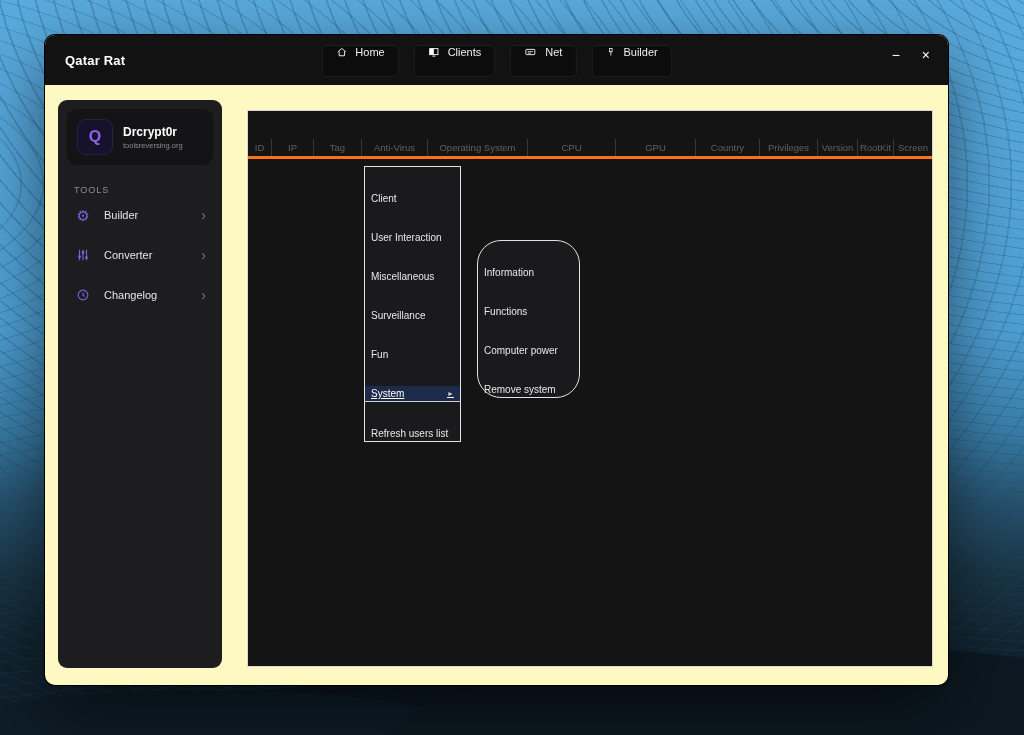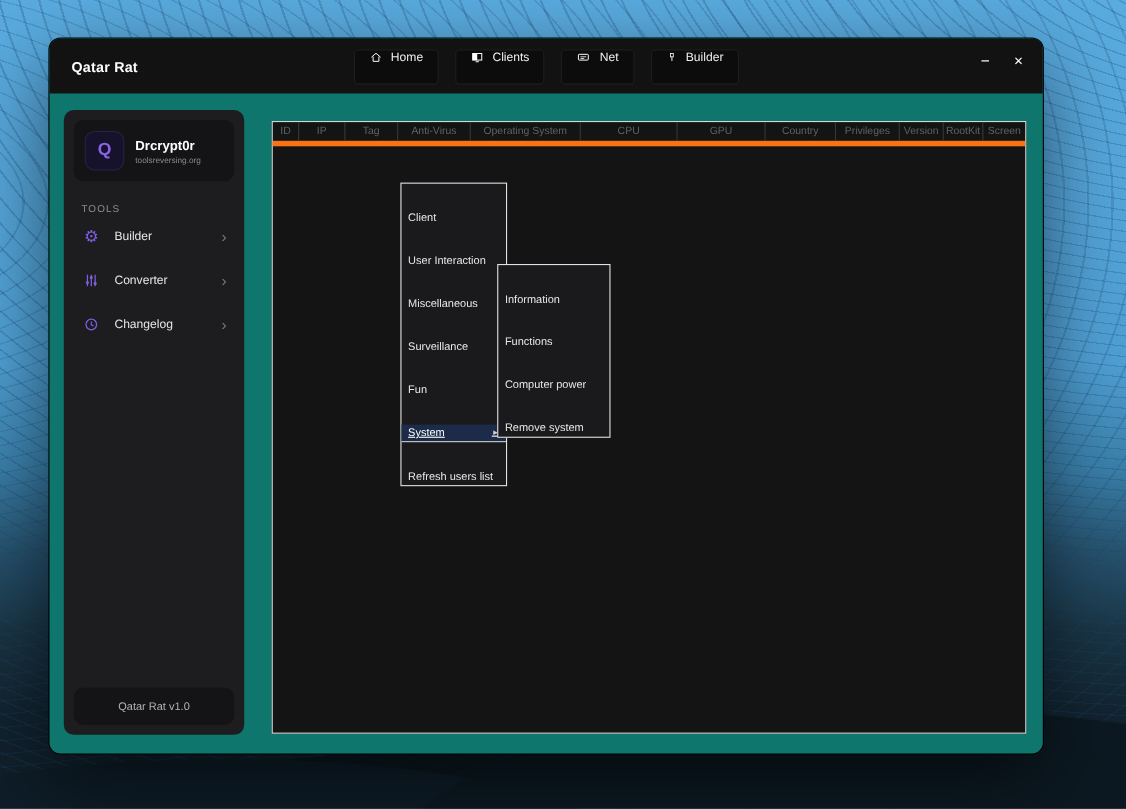--- a/index.html
+++ b/index.html
@@ -19,21 +19,21 @@
   .hills{
     position:absolute;inset:0;
     background:
       radial-gradient(70% 26% at 80% 104%, #0c1922 0 62%, transparent 63%),
       radial-gradient(60% 20% at 20% 106%, #0e1d28 0 60%, transparent 61%),
       radial-gradient(90% 18% at 55% 102%, rgba(10,22,30,.8) 0 55%, transparent 56%);
   }
   
   .window{
     position:absolute;left:45px;top:35px;width:903px;height:650px;
-    background:#0f766e;border-radius:10px;overflow:hidden;
+    background:#fef9c3;border-radius:10px;overflow:hidden;
     box-shadow:0 25px 70px rgba(0,0,0,.55), 0 0 0 1px #000;
     color:#eee;
   }
   .titlebar{position:absolute;top:0;left:0;right:0;height:50px;background:#121212;}
   .app-title{position:absolute;left:20px;top:18px;font-size:13px;font-weight:bold;color:#fff;letter-spacing:.2px;}
   .nav{position:absolute;left:50%;top:10px;transform:translateX(-50%);display:flex;gap:15px;}
   .nav-btn{
     height:30px;padding:0 13px;background:#0c0c0c;border:1px solid #1e1e1e;border-radius:4px;
     color:#efefef;font-size:11px;display:flex;align-items:flex-start;gap:8px;cursor:default;
   }
@@ -62,35 +62,35 @@
   .side-chevron{color:#787878;font-size:14px;}
   .side-footer{
     position:absolute;bottom:9px;left:9px;right:9px;height:34px;background:#141416;border-radius:9px;
     display:flex;align-items:center;justify-content:center;font-size:10px;color:#b3b3b3;
   }
   
   .main{
     position:absolute;left:202px;top:75px;width:686px;height:557px;
     border:1px solid rgba(235,235,235,.9);background:#141414;box-sizing:border-box;
   }
-  .thead{display:flex;height:17px;border-bottom:5px solid #f97316;}
+  .thead{display:flex;height:17px;border-bottom:3px solid #f97316;margin-top:28px;}
   .col{
     box-sizing:border-box;border-right:1px solid #373737;color:#616161;font-size:9.5px;
     display:flex;align-items:center;justify-content:center;white-space:nowrap;overflow:hidden;cursor:default;
   }
   .col:nth-child(1){width:24px}.col:nth-child(2){width:42px}.col:nth-child(3){width:48px}
   .col:nth-child(4){width:66px}.col:nth-child(5){width:100px}.col:nth-child(6){width:88px}
   .col:nth-child(7){width:80px}.col:nth-child(8){width:64px}.col:nth-child(9){width:58px}
   .col:nth-child(10){width:40px}.col:nth-child(11){width:36px}.col:nth-child(12){flex:1;border-right:none;justify-content:flex-start;padding-left:4px;}
   
   .ctx{
     position:absolute;background:#1a1a1c;border:1px solid #e2e2e2;z-index:6;
   }
   .ctx-main{left:319px;top:131px;width:95px;}
-  .ctx-sub{left:407px;top:205px;width:101px;}
+  .ctx-sub{left:432px;top:205px;width:101px;border-radius:24px;}
   .ctx-item{
     height:15px;line-height:15px;padding:0 6px;font-size:10px;color:#e8e8e8;
     white-space:nowrap;overflow:hidden;cursor:default;display:flex;align-items:center;justify-content:space-between;margin-top:24px;
   }
   .ctx-item.hl{background:#1c2b49;color:#fff;text-decoration:underline;}
   .ctx-arrow{font-size:7px;color:#cfcfcf;}
   .ctx-sep{height:1px;background:#cfcfcf;margin:0;}
 </style>
 </head>
 <body>
@@ -181,21 +181,20 @@
       <span class="side-icon">
         <svg width="14" height="14" viewBox="0 0 16 16">
             <circle cx="8" cy="8" r="5.5" fill="none" stroke="#7e5fe0" stroke-width="1.3"></circle>
             <path d="M8 5v3.4l2.4 1.2" fill="none" stroke="#7e5fe0" stroke-width="1.2"></path>
           </svg>
       </span>
       <span class="side-label">Changelog</span>
       <span class="side-chevron">›</span>
     </div>
 
-    <div class="side-footer">Qatar Rat v1.0</div>
   </div>
 
   <div class="main">
     <div class="thead">
       <div class="col">ID</div>
       <div class="col">IP</div>
       <div class="col">Tag</div>
       <div class="col">Anti-Virus</div>
       <div class="col">Operating System</div>
       <div class="col">CPU</div>

